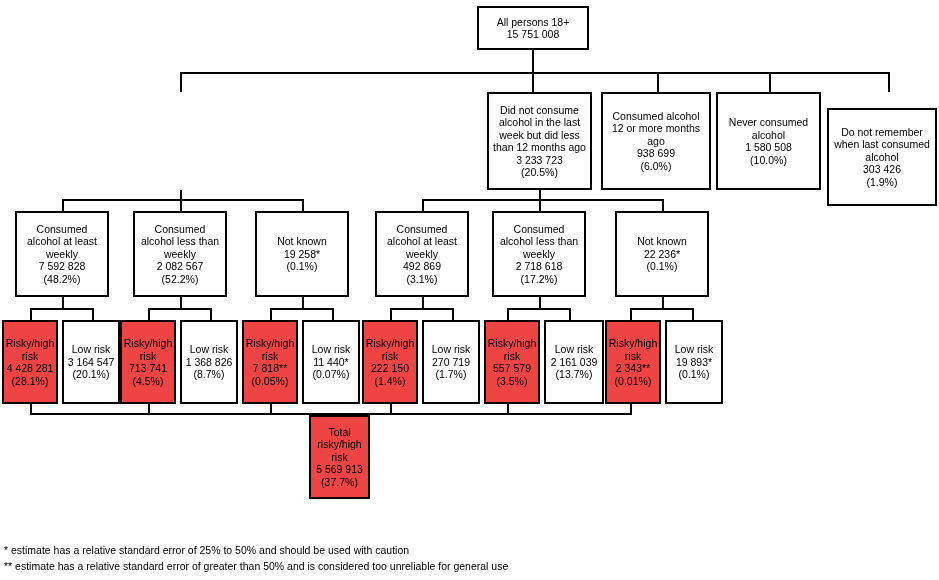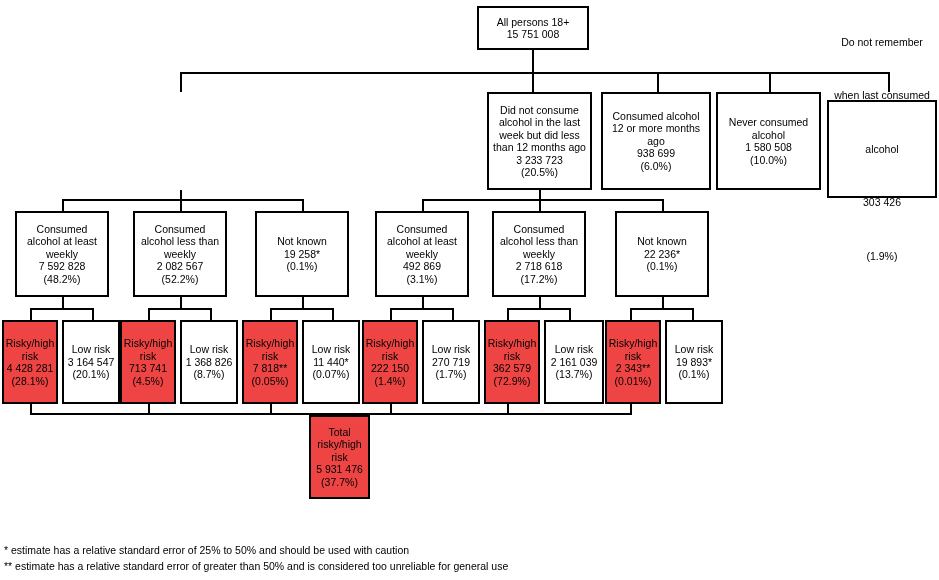--- a/index.html
+++ b/index.html
@@ -81,21 +81,21 @@
     <span class="ln">(6.0%)</span>
   </div>
 
   <div class="node narrow" style="left:716px;top:92px;width:105px;height:98px;align-items:center;">
     <span class="ln">Never consumed</span>
     <span class="ln">alcohol</span>
     <span class="ln">1 580 508</span>
     <span class="ln">(10.0%)</span>
   </div>
 
-  <div class="node narrow" style="left:827px;top:100px;width:110px;height:98px;gap:41px;">
+  <div class="node narrow" style="left:827px;top:108px;width:110px;height:98px;">
     <span class="ln">Do not remember</span>
     <span class="ln">when last consumed</span>
     <span class="ln">alcohol</span>
     <span class="ln">303 426</span>
     <span class="ln">(1.9%)</span>
   </div>
 
   <div class="vline" style="left:180px;top:190px;height:10px;"></div>
   <div class="hline" style="left:62px;top:199px;width:242px;"></div>
   <div class="vline" style="left:62px;top:199px;height:12px;"></div>
@@ -226,22 +226,22 @@
   </div>
   <div class="node narrow" style="left:422px;top:320px;width:58px;height:84px;">
     <span class="ln">Low risk</span>
     <span class="ln">270 719</span>
     <span class="ln">(1.7%)</span>
   </div>
 
   <div class="node narrow shaded" style="left:484px;top:320px;width:56px;height:84px;">
     <span class="ln">Risky/high</span>
     <span class="ln">risk</span>
-    <span class="ln">362 579</span>
-    <span class="ln">(72.9%)</span>
+    <span class="ln">557 579</span>
+    <span class="ln">(3.5%)</span>
   </div>
   <div class="node narrow" style="left:544px;top:320px;width:60px;height:84px;">
     <span class="ln">Low risk</span>
     <span class="ln">2 161 039</span>
     <span class="ln">(13.7%)</span>
   </div>
 
   <div class="node narrow shaded" style="left:605px;top:320px;width:56px;height:84px;">
     <span class="ln">Risky/high</span>
     <span class="ln">risk</span>
@@ -260,21 +260,21 @@
   <div class="vline" style="left:390px;top:404px;height:10px;"></div>
   <div class="vline" style="left:507px;top:404px;height:10px;"></div>
   <div class="vline" style="left:630px;top:404px;height:10px;"></div>
   <div class="hline" style="left:30px;top:413px;width:602px;"></div>
   <div class="vline" style="left:339px;top:413px;height:18px;"></div>
 
   <div class="node narrow shaded" style="left:309px;top:415px;width:61px;height:84px;">
     <span class="ln">Total</span>
     <span class="ln">risky/high</span>
     <span class="ln">risk</span>
-    <span class="ln">5 931 476</span>
+    <span class="ln">5 569 913</span>
     <span class="ln">(37.7%)</span>
   </div>
 
   <div class="footnotes">
     <div>* estimate has a relative standard error of 25% to 50% and should be used with caution</div>
     <div>** estimate has a relative standard error of greater than 50% and is considered too unreliable for general use</div>
   </div>
 
 </div>
 

